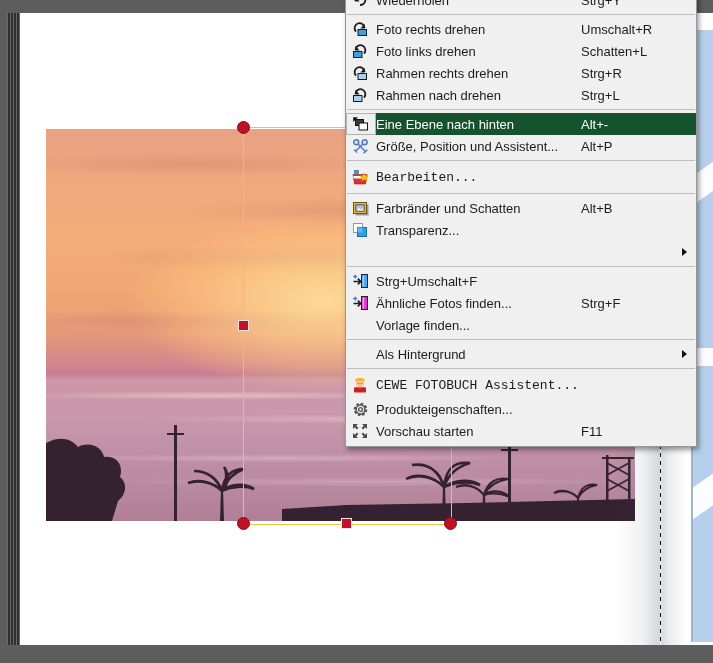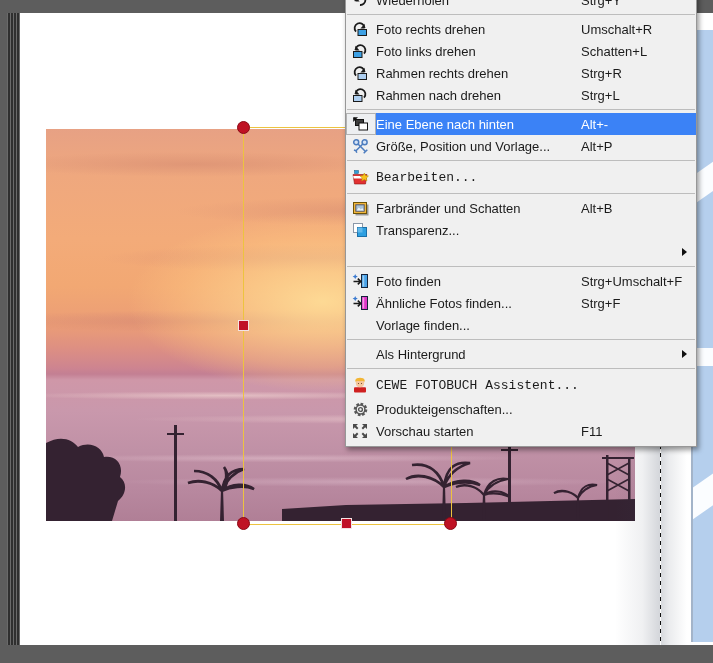--- a/index.html
+++ b/index.html
@@ -51,21 +51,21 @@
     padding:2px 0 4px 0;box-sizing:border-box;}
   .mrow{height:22px;display:flex;align-items:center;cursor:default;}
   .mrow.tall{height:26px;font-family:Liberation Mono, monospace;}
   .mi-icon{width:30px;height:100%;flex:none;display:flex;align-items:center;justify-content:flex-start;padding-left:6px;box-sizing:border-box;}
   .mi-icon svg{display:block;}
   .mi-body{flex:1;height:100%;display:flex;align-items:center;min-width:0;}
   .mi-label{width:205px;flex:none;font-size:13px;color:#1b1b1b;white-space:nowrap;overflow:hidden;}
   .mi-shortcut{flex:1;font-size:13px;color:#1b1b1b;white-space:nowrap;text-align:left;}
   .mi-arrow{width:14px;flex:none;display:flex;align-items:center;}
   .mi-arrow .tri{width:0;height:0;border-left:5px solid #101010;border-top:4px solid transparent;border-bottom:4px solid transparent;}
-  .mrow.hl .mi-body{background:#3b82f6;}
+  .mrow.hl .mi-body{background:#14532d;}
   .mrow.hl .mi-label,.mrow.hl .mi-shortcut{color:#ffffff;}
   .mrow.hl .mi-icon{background:#edeff1;box-shadow:inset 0 0 0 1px #b2b2b2;}
   .msep{height:0;border-top:1px solid #bdbdbd;margin:3px 1px;}
 </style>
 </head>
 <body>
 
 <div class="binding"></div>
 <div class="spread"></div>
 
@@ -224,21 +224,21 @@
         <svg width="17" height="16" viewBox="0 0 17 16">
           <g stroke="#4d7dbf" stroke-width="1.5" fill="#d6e4f6">
             <circle cx="4.2" cy="4.2" r="2.5"></circle>
             <path d="M6 6 L13.5 13.5 M13.5 13.5 l1.8-1.8 M13.5 13.5 l-1.8 1.8" fill="none"></path>
             <circle cx="12.6" cy="4.2" r="2.5"></circle>
             <path d="M10.8 6 L4 12.8 M4 12.8 l-2-0.8 M4 12.8 l0.8 2" fill="none"></path>
           </g>
         </svg>
       </span>
     <span class="mi-body">
-      <span class="mi-label">Größe, Position und Vorlage...</span>
+      <span class="mi-label">Größe, Position und Assistent...</span>
       <span class="mi-shortcut">Alt+P</span>
       <span class="mi-arrow"></span>
     </span>
   </div>
     <div class="msep"></div>
     <div class="mrow tall">
     <span class="mi-icon">
         <svg width="18" height="16" viewBox="0 0 18 16">
           <path d="M1 5.5 L15 5.5 L13.5 15 L2.5 15 Z" fill="#e23030" stroke="#8e1616" stroke-width="0.6"></path>
           <path d="M1.2 7 L14.8 7 L14.4 9.5 L1.7 9.5 Z" fill="#ffffff"></path>
@@ -295,21 +295,20 @@
     <div class="mrow">
     <span class="mi-icon">
         <svg width="17" height="16" viewBox="0 0 17 16">
           <path d="M3.2 1 l0.8 1.8 1.8 0.8 -1.8 0.8 -0.8 1.8 -0.8-1.8 -1.8-0.8 1.8-0.8 Z" fill="#3a7ad0"></path>
           <rect x="9.5" y="1.5" width="6" height="13" fill="#4aa3e8" stroke="#16233a"></rect>
           <rect x="10.6" y="2.5" width="1.6" height="11" fill="#9ccdf2"></rect>
           <path d="M1.5 8.5 L8 8.5 M5.8 5.6 L8.8 8.5 L5.8 11.4" fill="none" stroke="#1a1a1a" stroke-width="1.6"></path>
         </svg>
       </span>
     <span class="mi-body">
-      <span class="mi-label">Foto finden</span>
       <span class="mi-shortcut">Strg+Umschalt+F</span>
       <span class="mi-arrow"></span>
     </span>
   </div>
     <div class="mrow">
     <span class="mi-icon">
         <svg width="17" height="16" viewBox="0 0 17 16">
           <path d="M3.2 1 l0.8 1.8 1.8 0.8 -1.8 0.8 -0.8 1.8 -0.8-1.8 -1.8-0.8 1.8-0.8 Z" fill="#3a7ad0"></path>
           <rect x="9.5" y="1.5" width="6" height="13" fill="#df38c8" stroke="#16233a"></rect>
           <rect x="10.6" y="2.5" width="1.6" height="11" fill="#f39ae6"></rect>

